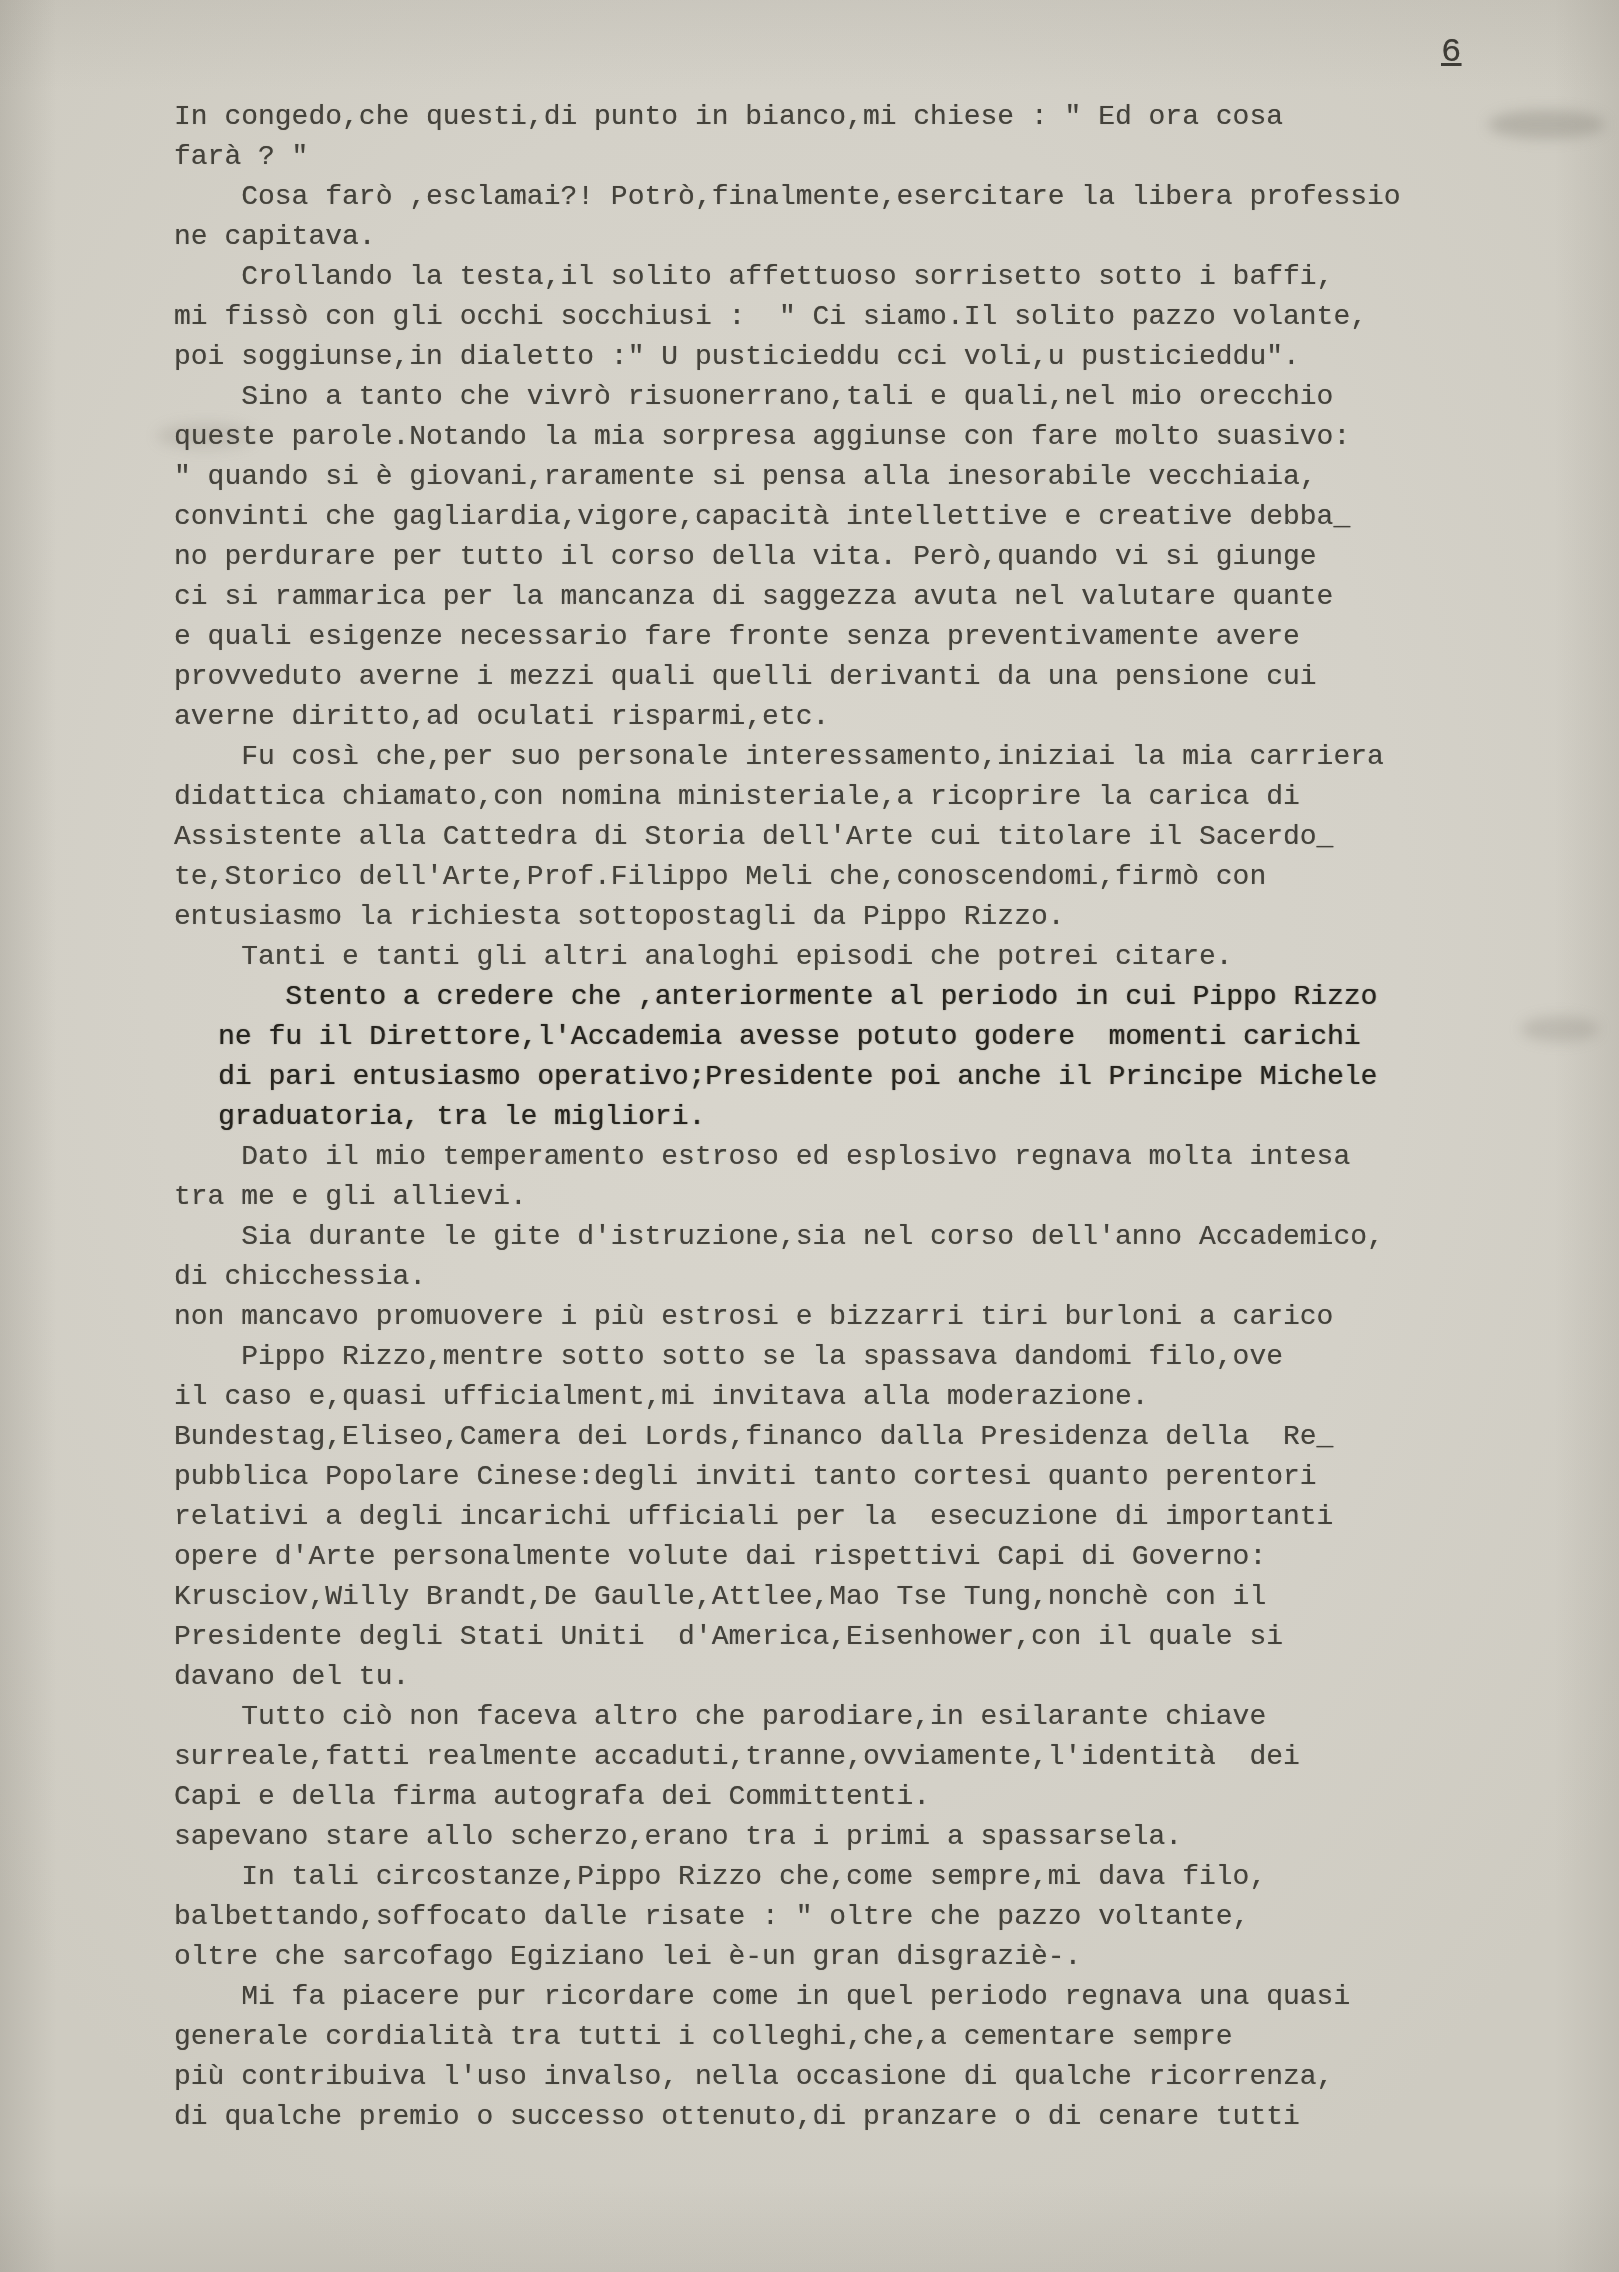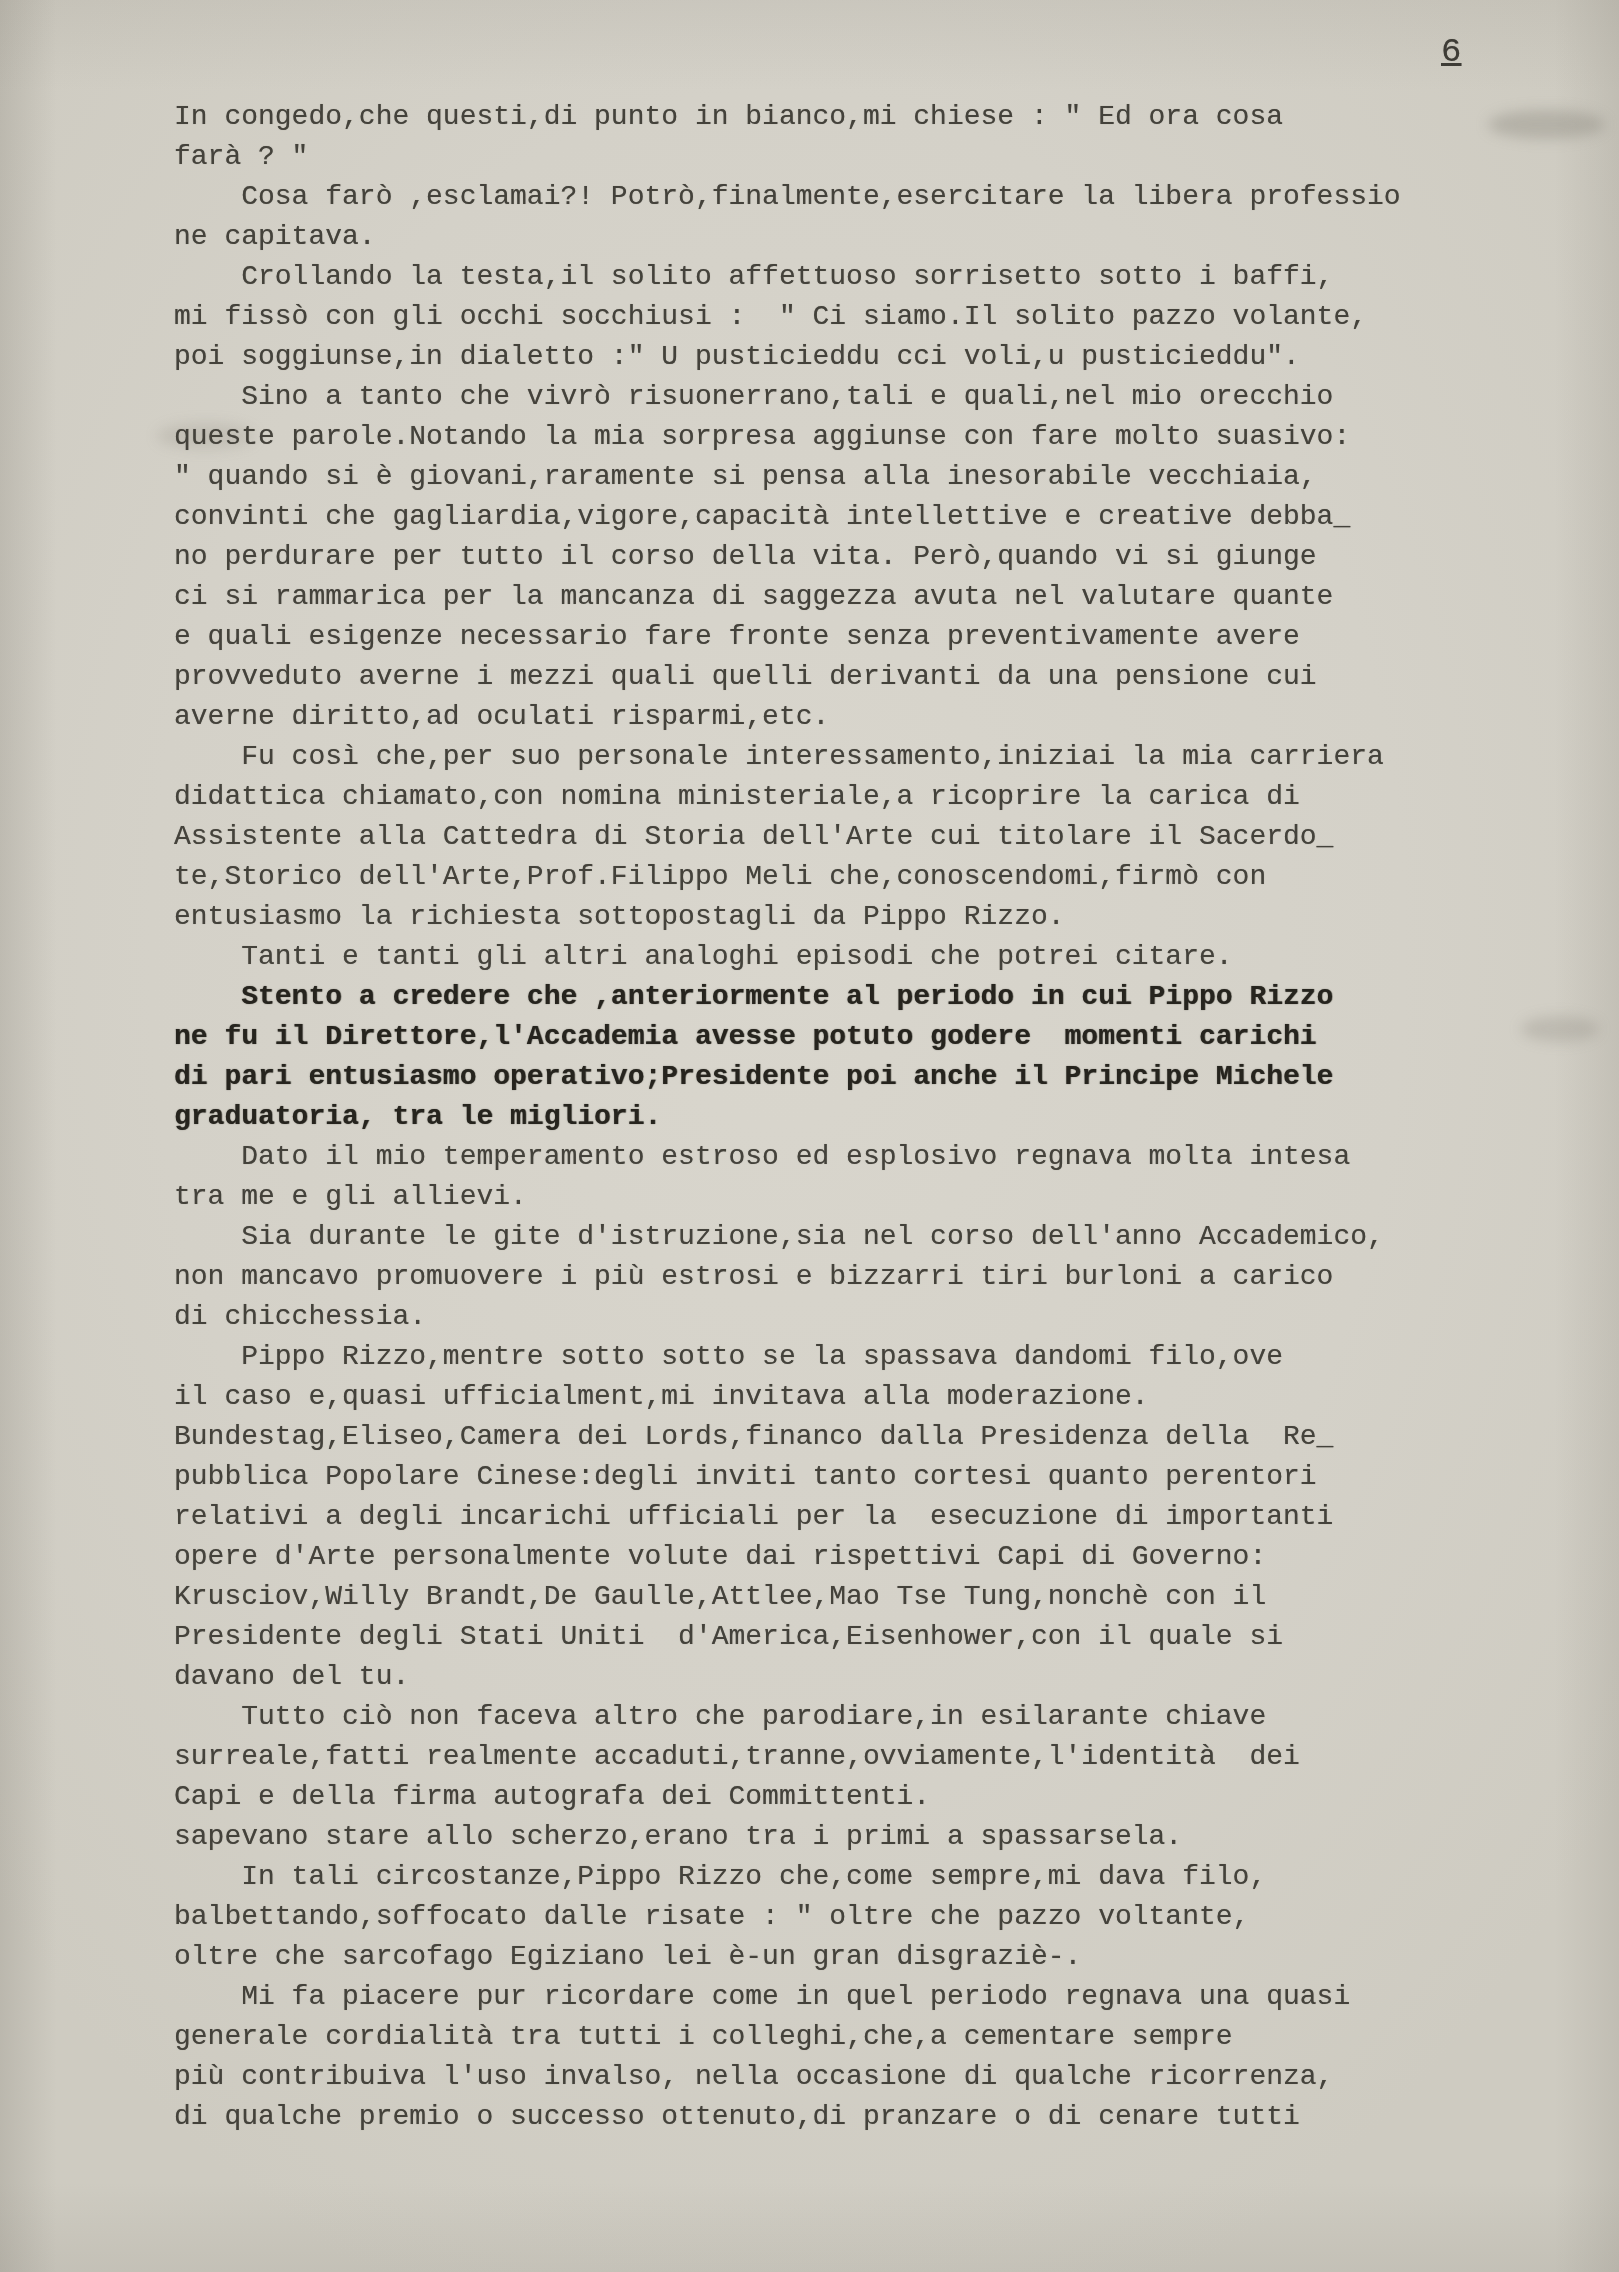--- a/index.html
+++ b/index.html
@@ -39,23 +39,24 @@
     font-size: 28px;
     line-height: 40px;
     color: #44423b;
     text-shadow: 0 0 0.7px rgba(66,64,56,0.55);
   }
   .line {
     white-space: pre;
     height: 40px;
   }
   .line.bold {
-    font-weight: bold;
+    font-weight: normal;
     color: #26241e;
     text-shadow: 0 0 1.3px rgba(38,36,30,0.55), 0.7px 0 0 rgba(38,36,30,0.35);
+    margin-left: 44px;
   }
   .smudge {
     position: absolute;
     border-radius: 50%;
     filter: blur(6.5px);
     background: rgba(120,116,106,0.30);
     pointer-events: none;
   }
   .smudge.s1 { top: 110px; left: 1488px; width: 117px; height: 29px; }
   .smudge.s2 { top: 423px; left: 157px;  width: 98px; height: 26px; background: rgba(120,116,106,0.18); }
@@ -94,22 +95,22 @@
       <div class="line">te,Storico dell'Arte,Prof.Filippo Meli che,conoscendomi,firmò con</div>
       <div class="line">entusiasmo la richiesta sottopostagli da Pippo Rizzo.</div>
       <div class="line">    Tanti e tanti gli altri analoghi episodi che potrei citare.</div>
       <div class="line bold">    Stento a credere che ,anteriormente al periodo in cui Pippo Rizzo</div>
       <div class="line bold">ne fu il Direttore,l'Accademia avesse potuto godere  momenti carichi</div>
       <div class="line bold">di pari entusiasmo operativo;Presidente poi anche il Principe Michele</div>
       <div class="line bold">graduatoria, tra le migliori.</div>
       <div class="line">    Dato il mio temperamento estroso ed esplosivo regnava molta intesa</div>
       <div class="line">tra me e gli allievi.</div>
       <div class="line">    Sia durante le gite d'istruzione,sia nel corso dell'anno Accademico,</div>
+      <div class="line">di chicchessia.</div>
       <div class="line">non mancavo promuovere i più estrosi e bizzarri tiri burloni a carico</div>
-      <div class="line">di chicchessia.</div>
       <div class="line">    Pippo Rizzo,mentre sotto sotto se la spassava dandomi filo,ove</div>
       <div class="line">il caso e,quasi ufficialment,mi invitava alla moderazione.</div>
       <div class="line">Bundestag,Eliseo,Camera dei Lords,financo dalla Presidenza della  Re_</div>
       <div class="line">pubblica Popolare Cinese:degli inviti tanto cortesi quanto perentori</div>
       <div class="line">relativi a degli incarichi ufficiali per la  esecuzione di importanti</div>
       <div class="line">opere d'Arte personalmente volute dai rispettivi Capi di Governo:</div>
       <div class="line">Krusciov,Willy Brandt,De Gaulle,Attlee,Mao Tse Tung,nonchè con il</div>
       <div class="line">Presidente degli Stati Uniti  d'America,Eisenhower,con il quale si</div>
       <div class="line">davano del tu.</div>
       <div class="line">    Tutto ciò non faceva altro che parodiare,in esilarante chiave</div>

